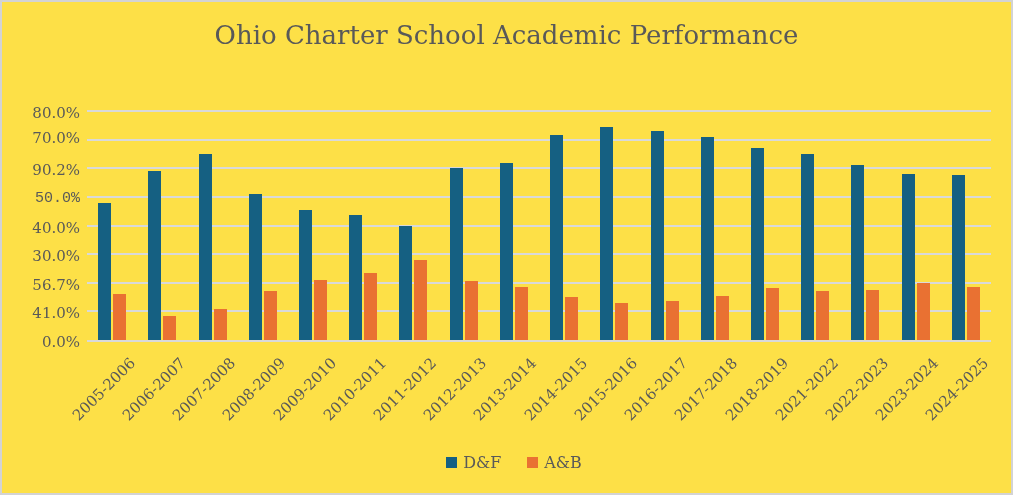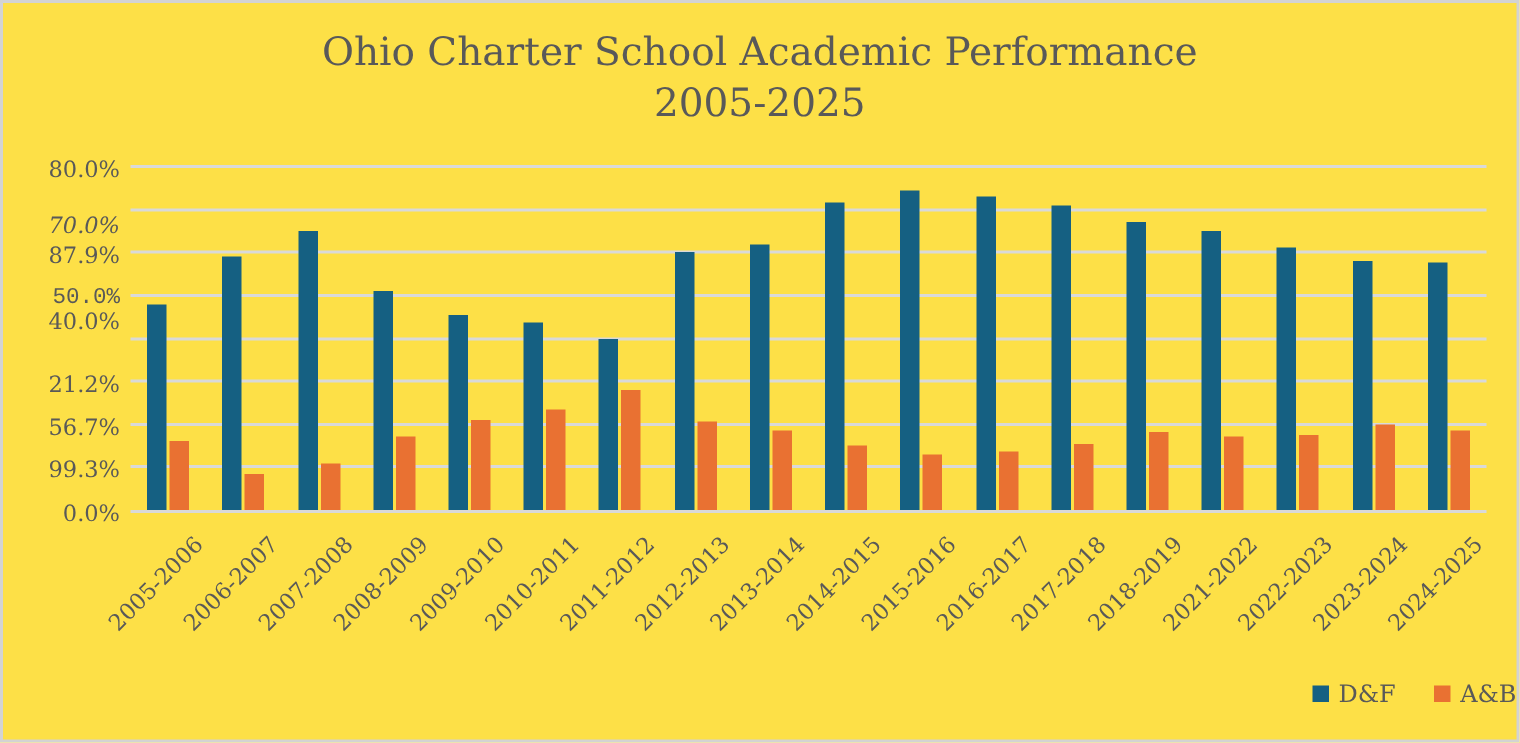--- a/index.html
+++ b/index.html
@@ -79,51 +79,50 @@
     white-space: nowrap;
     transform: rotate(-45deg);
     transform-origin: 100% 0;
   }
   .legend {
     position: absolute;
     left: 0;
     right: 0;
     top: 451px;
     display: flex;
-    justify-content: flex-end;
+    justify-content: center;
     gap: 26px;
     padding-left: 15px;
   }
   .legend-item {
     display: flex;
     align-items: center;
     gap: 6px;
     font-size: 16px;
     color: #595959;
   }
   .swatch { width: 11px; height: 11px; display: inline-block; }
 </style>
 </head>
 <body>
 
 <div class="chart-frame">
   <div class="chart-title">
     <div>Ohio Charter School Academic Performance</div>
-    <div>2005-2025</div>
   </div>
 
   <div class="y-axis">
       <div class="ytick" style="bottom: -10px;">0.0%</div>
-      <div class="ytick" style="bottom: 18.625px;">99.3%</div>
+      <div class="ytick" style="bottom: 18.625px;">41.0%</div>
       <div class="ytick" style="bottom: 47.25px;">56.7%</div>
-      <div class="ytick" style="bottom: 75.875px;">21.2%</div>
-      <div class="ytick" style="bottom: 118px;">40.0%</div>
+      <div class="ytick" style="bottom: 75.875px;">30.0%</div>
+      <div class="ytick" style="bottom: 104px;">40.0%</div>
       <div class="ytick" style="bottom: 133.125px; font-family: Liberation Mono, monospace;">50.0%</div>
-      <div class="ytick" style="bottom: 161.75px;">87.9%</div>
-      <div class="ytick" style="bottom: 182px; font-style: italic;">70.0%</div>
+      <div class="ytick" style="bottom: 161.75px;">90.2%</div>
+      <div class="ytick" style="bottom: 194px;">70.0%</div>
       <div class="ytick" style="bottom: 219px;">80.0%</div>
     </div>
 
   <div class="plot-area" id="plot">
       <div class="gridline" style="bottom: 27.625px;"></div>
       <div class="gridline" style="bottom: 56.25px;"></div>
       <div class="gridline" style="bottom: 84.875px;"></div>
       <div class="gridline" style="bottom: 113.5px;"></div>
       <div class="gridline" style="bottom: 142.125px;"></div>
       <div class="gridline" style="bottom: 170.75px;"></div>

